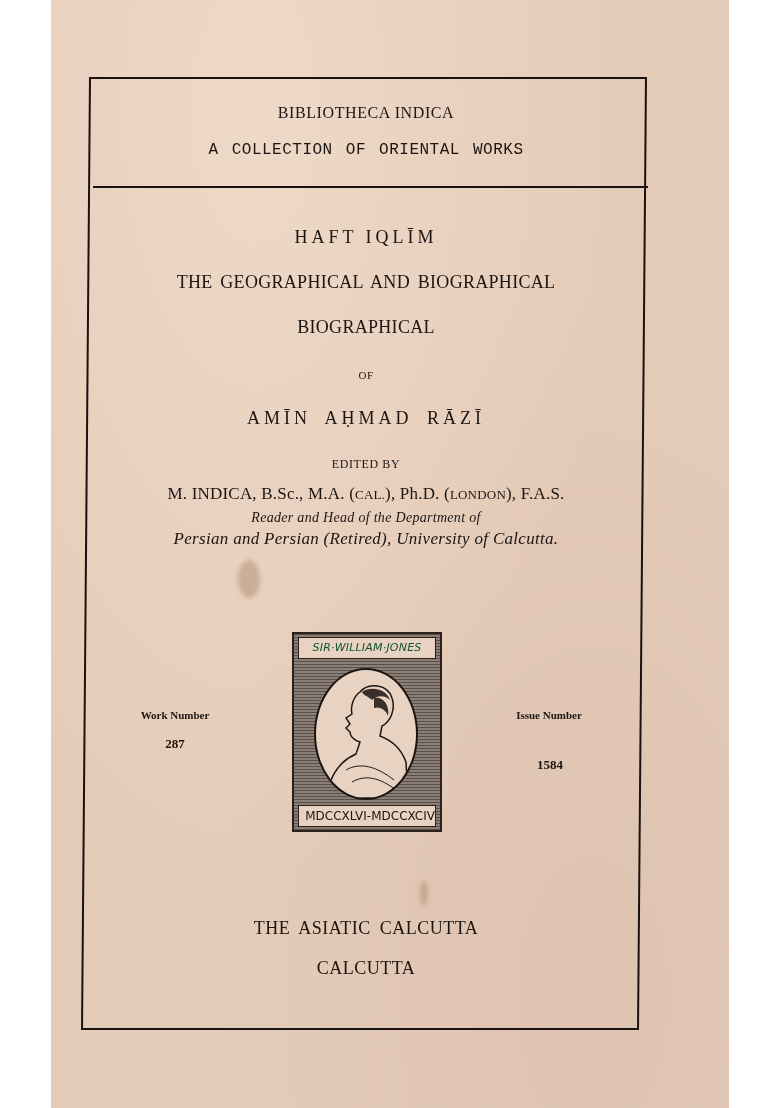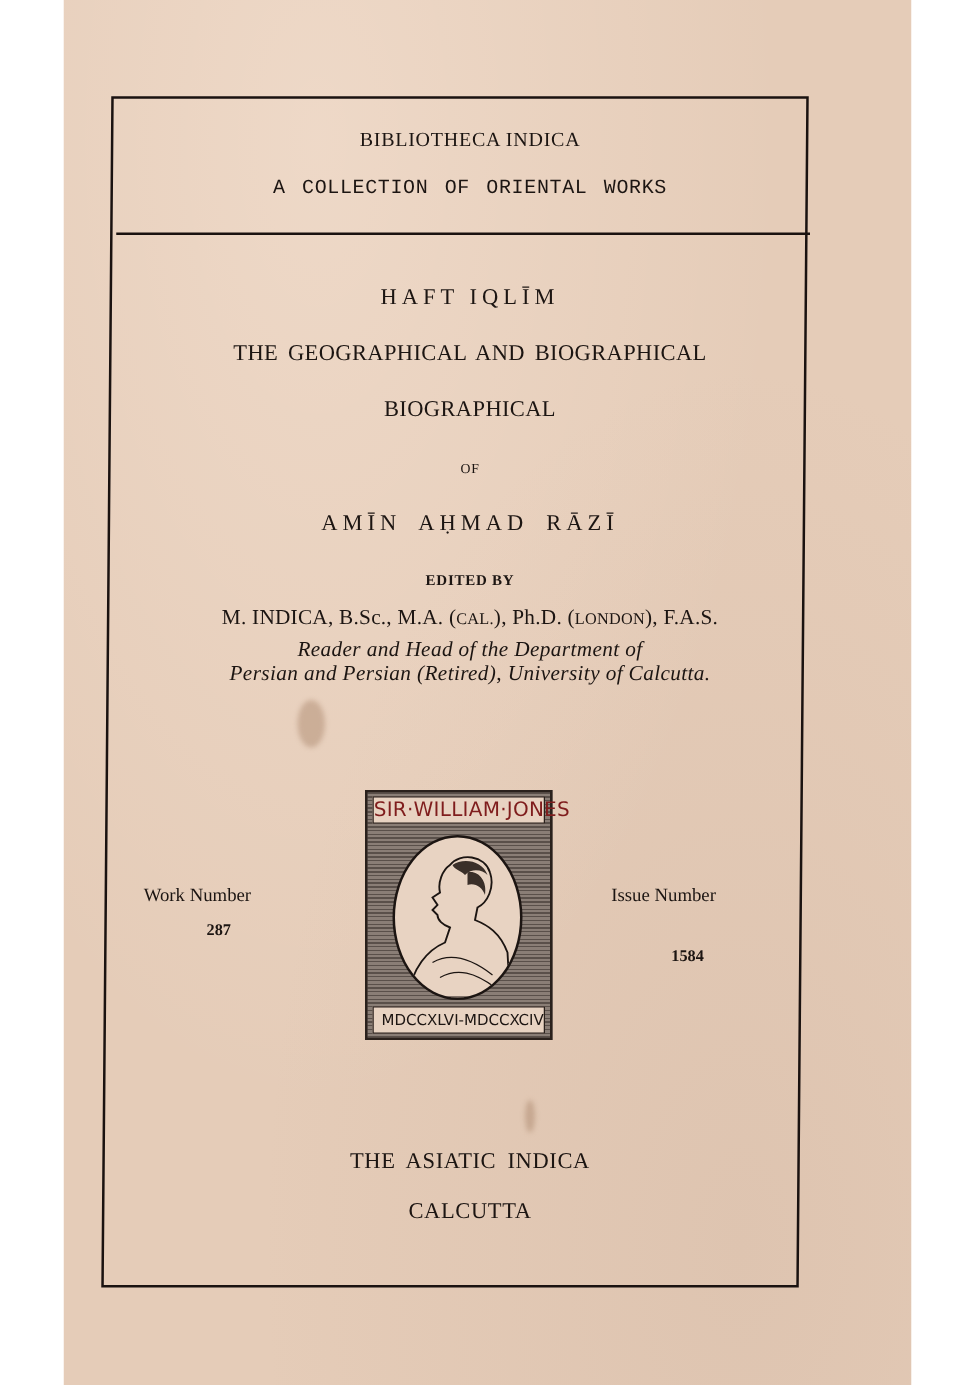--- a/index.html
+++ b/index.html
@@ -2,40 +2,40 @@
 <html><head>
 <meta charset="utf-8">
 <style>
   html, body { margin:0; padding:0; }
   body { width:780px; height:1108px; background:#ffffff; position:relative; overflow:hidden; font-family:"Liberation Serif", "DejaVu Serif", serif; color:#1c1512; }
   .page { position:absolute; left:51px; top:0; width:678px; height:1108px; background:#e5ccb8;
     background-image: radial-gradient(ellipse at 30% 10%, rgba(255,240,228,0.35), transparent 55%),
                       radial-gradient(ellipse at 80% 90%, rgba(190,160,140,0.18), transparent 50%); }
   .frame { position:absolute; left:89px; top:77px; width:558px; height:953px; border:2px solid #1a1210; transform:skewX(-0.48deg); transform-origin:top left; box-sizing:border-box; }
   .divider { position:absolute; left:93px; top:186px; width:555px; height:0; border-top:2px solid #1a1210; }
-  .t { position:absolute; left:0; width:732px; text-align:center; white-space:nowrap;margin-left:10px; }
+  .t { position:absolute; left:0; width:732px; text-align:center; white-space:nowrap; }
   .series { top:104px; font-size:16px; letter-spacing:0.6px; }
   .subtitle { top:141px; font-size:16px; word-spacing:3px; letter-spacing:0.5px;font-family:Liberation Mono, monospace; }
   .title { top:227px; font-size:18px; letter-spacing:4px; }
   .desc1 { top:272px; font-size:18px; word-spacing:3px; letter-spacing:0.3px; }
   .desc2 { top:317px; font-size:18px; letter-spacing:0.3px; }
   .of { top:369px; font-size:11px; font-weight:normal; letter-spacing:0.5px; }
   .author { top:408px; font-size:18px; letter-spacing:4px; word-spacing:6px; }
-  .edited { top:457px; font-size:12px; font-weight:bold; letter-spacing:0.6px; }
+  .edited { top:457px; font-size:12px; font-weight:normal; letter-spacing:0.6px; }
   .editor { top:484px; font-size:17px; letter-spacing:0.2px; }
   .sc { font-size:13px; }
-  .role1 { top:510px; font-size:17px; font-style:italic; letter-spacing:0.3px; }
+  .role1 { top:510px; font-size:14px; font-style:italic; letter-spacing:0.3px; }
   .role2 { top:529px; font-size:17px; font-style:italic; letter-spacing:0.3px; }
   .pub1 { top:918px; font-size:18px; letter-spacing:0.5px; word-spacing:4px; }
   .pub2 { top:958px; font-size:18px; letter-spacing:0.5px; }
-  .side-label { position:absolute; font-size:15px; font-weight:normal; width:120px; }
+  .side-label { position:absolute; font-size:11px; font-weight:bold; text-align:center; width:120px; }
   .side-num { position:absolute; font-size:13px; font-weight:bold; text-align:center; width:120px; }
   .emblem { position:absolute; left:292px; top:632px; width:150px; height:200px; border:2px solid #2a211c; box-sizing:border-box; background:#6d625b;
     background-image: repeating-linear-gradient(0deg, #5a504a 0px, #5a504a 1px, #8a7e76 1px, #8a7e76 3px); }
-  .emblem-top { position:absolute; left:4px; top:3px; right:4px; height:20px; background:#e8d3c2; border:1px solid #2a211c; font-size:16px; text-align:center; line-height:20px; letter-spacing:0.2px; color:#7f1d1d; font-family:"DejaVu Sans", sans-serif; }
+  .emblem-top { position:absolute; left:4px; top:3px; right:4px; height:20px; background:#e8d3c2; border:1px solid #2a211c; font-size:11px; text-align:center; line-height:20px; letter-spacing:0.2px; color:#14532d; font-family:"DejaVu Sans", sans-serif;font-style:italic; }
   .emblem-bot { position:absolute; left:4px; bottom:3px; right:4px; height:20px; background:#e8d3c2; border:1px solid #2a211c; font-size:12px; text-align:right; line-height:20px; color:#1c1512; font-family:"DejaVu Sans", sans-serif; }
   .oval { position:absolute; left:20px; top:34px; width:104px; height:132px; border-radius:50%; background:#e8d3c2; border:2px solid #1c1512; box-sizing:border-box; overflow:hidden; }
   .stain { position:absolute; border-radius:50%; background:rgba(150,110,80,0.35); filter:blur(2px); }
 </style>
 </head>
 <body>
 
 <div class="page"></div>
 
 <div class="stain" style="left:238px;top:560px;width:22px;height:38px;"></div>
@@ -69,14 +69,14 @@
     <svg width="100" height="128" viewBox="0 0 100 128">
       <path d="M44 22 C52 12 72 14 76 28 C80 40 74 52 66 56 L64 66 C74 70 84 76 90 92 L92 128 L10 128 C14 104 26 90 40 84 L44 72 C38 70 34 66 34 62 L30 58 L34 54 L30 48 L36 44 C34 36 38 26 44 22 Z" fill="none" stroke="#1c1512" stroke-width="1.5"></path>
       <path d="M46 22 C54 16 70 18 74 30 C70 26 62 24 56 30 C52 26 48 26 46 22 Z" fill="#3a2f29"></path>
       <path d="M58 28 C66 26 74 34 72 46 C70 40 64 36 58 38 Z" fill="#3a2f29"></path>
       <path d="M30 100 C44 92 60 96 78 110 M36 112 C50 104 64 108 80 120" fill="none" stroke="#1c1512" stroke-width="1"></path>
     </svg>
   </div>
   <div class="emblem-bot">MDCCXLVI-MDCCXCIV</div>
 </div>
 
-<div class="t pub1">THE  ASIATIC  INDICA</div>
+<div class="t pub1">THE  ASIATIC  CALCUTTA</div>
 <div class="t pub2">CALCUTTA</div>
 
 </body></html>

